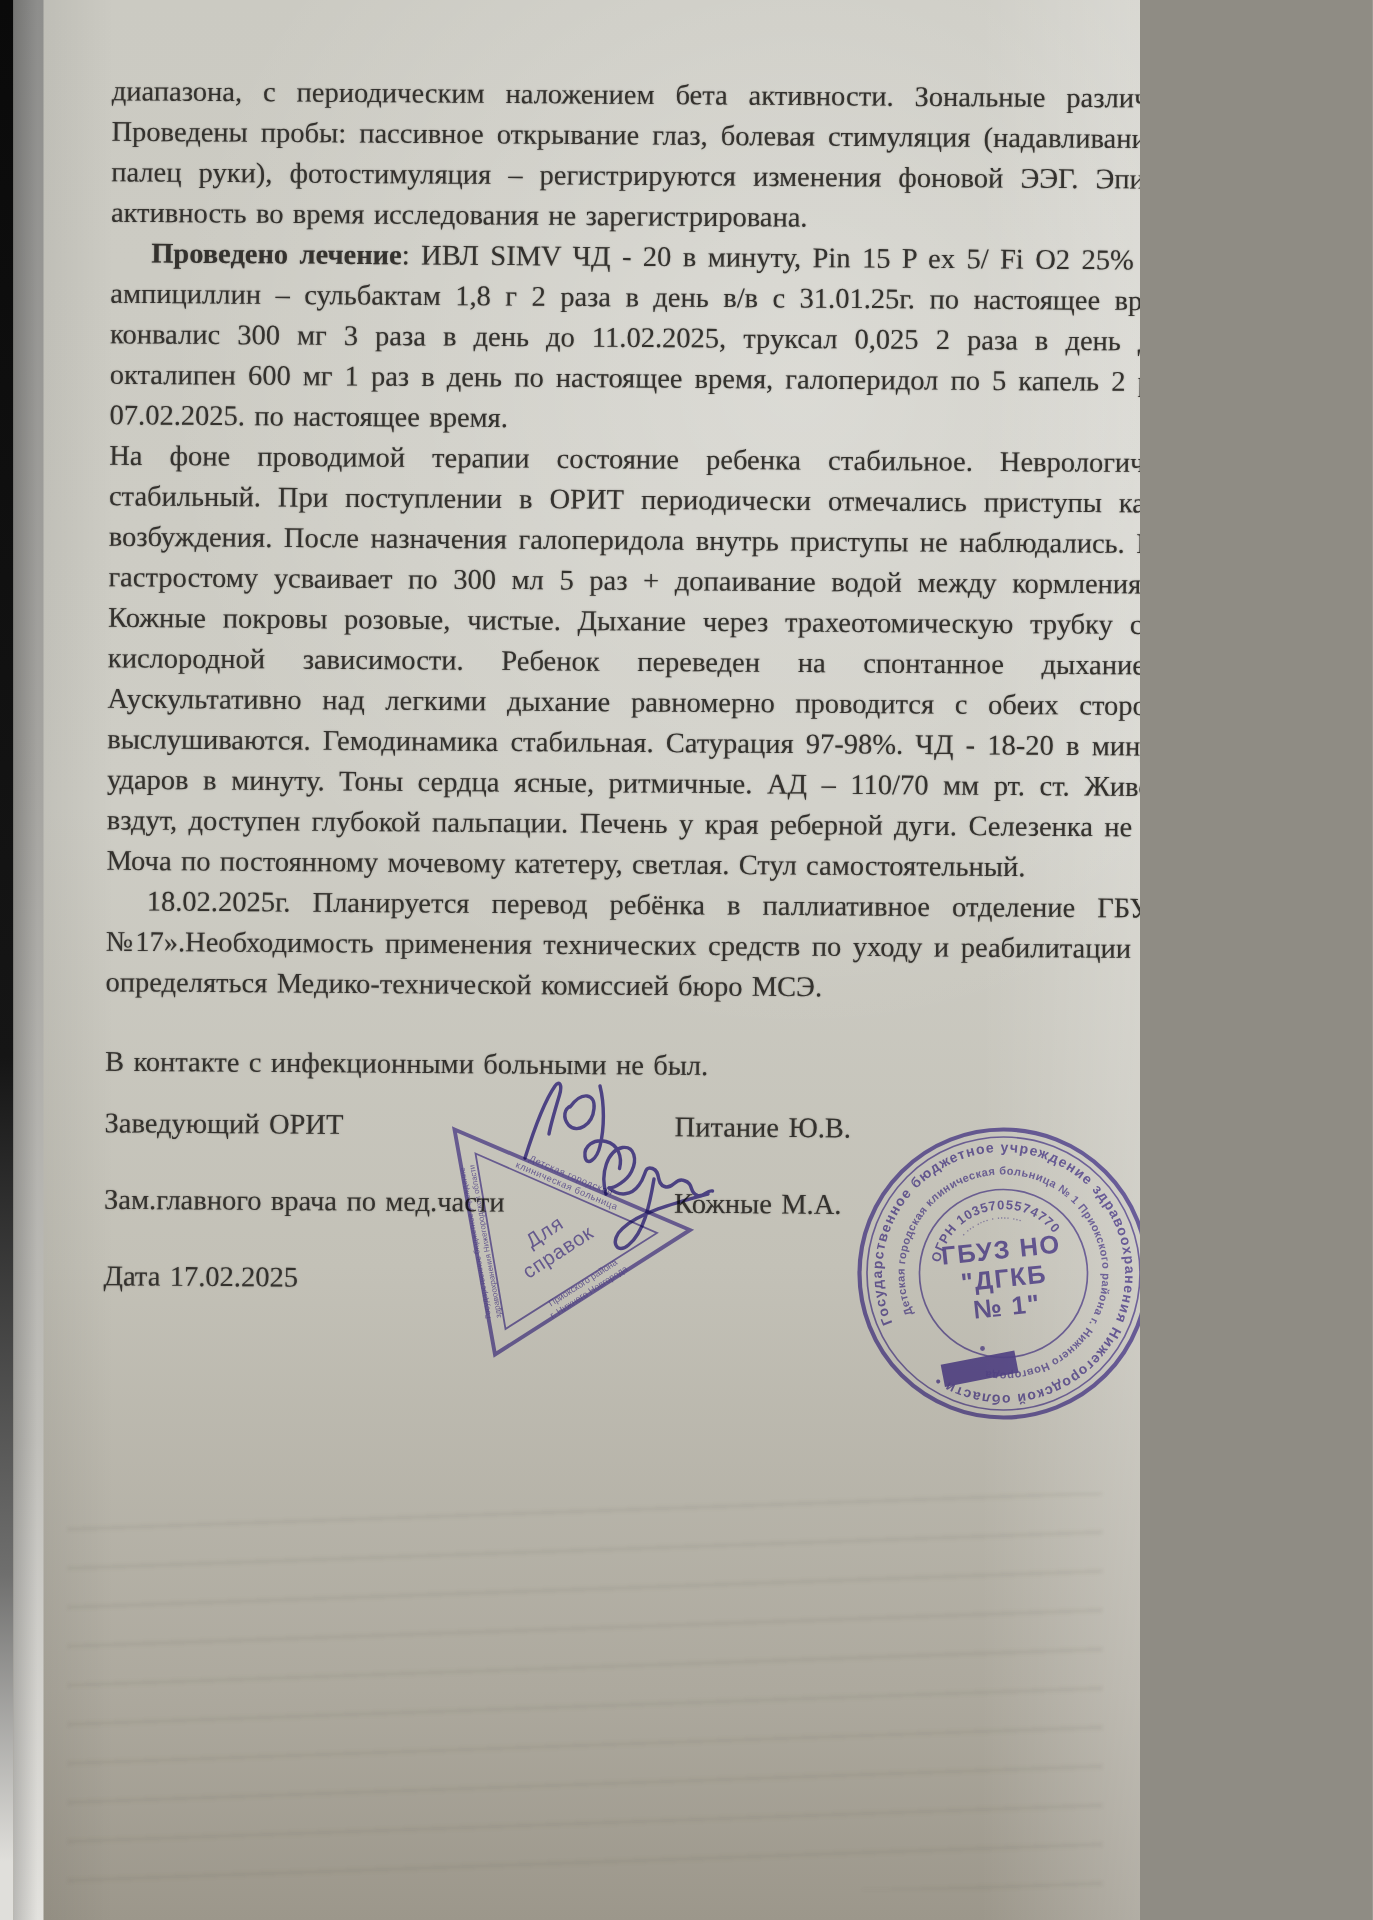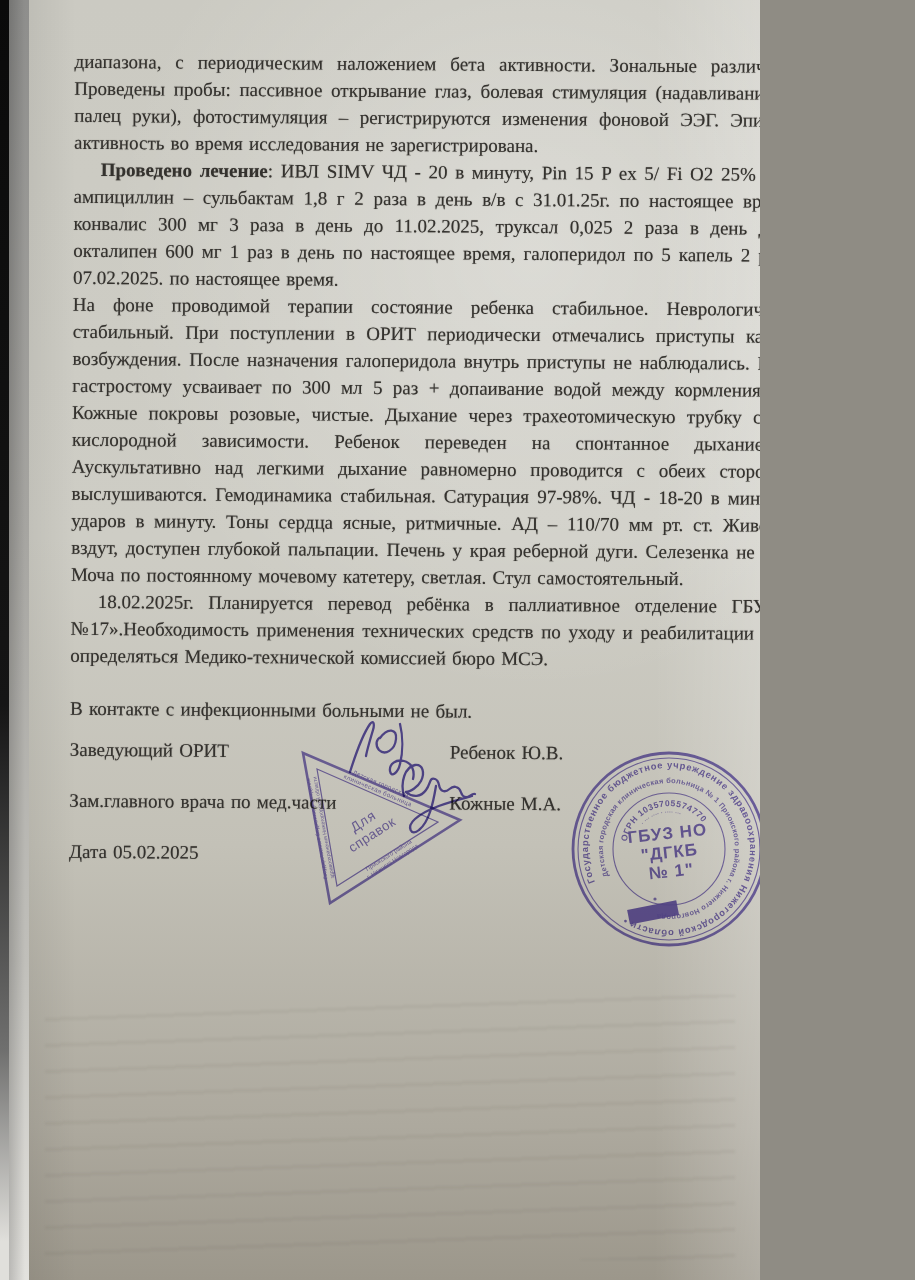--- a/index.html
+++ b/index.html
@@ -45,28 +45,28 @@
       <p>диапазона, с периодическим наложением бета активности. Зональные различия сглажены. Проведены пробы: пассивное открывание глаз, болевая стимуляция (надавливание на большой палец руки), фотостимуляция – регистрируются изменения фоновой ЭЭГ. Эпилептиформная активность во время исследования не зарегистрирована.</p>
       <p class="indent"><b>Проведено лечение</b><span>: ИВЛ SIMV ЧД - 20 в минуту, Pin 15 P ex 5/ Fi O2 25% до 11.02.2025, ампициллин – сульбактам 1,8 г 2 раза в день в/в с 31.01.25г. по настоящее время, внутрь – конвалис 300 мг 3 раза в день до 11.02.2025, труксал 0,025 2 раза в день до 09.02.2025, окталипен 600 мг 1 раз в день по настоящее время, галоперидол по 5 капель 2 раза в сутки с 07.02.2025. по настоящее время.</span></p>
       <p>На фоне проводимой терапии состояние ребенка стабильное. Неврологический статус стабильный. При поступлении в ОРИТ периодически отмечались приступы кататонического возбуждения. После назначения галоперидола внутрь приступы не наблюдались. Питание через гастростому усваивает по 300 мл 5 раз + допаивание водой между кормлениями по 100мл. Кожные покровы розовые, чистые. Дыхание через трахеотомическую трубку свободное, без кислородной зависимости. Ребенок переведен на спонтанное дыхание 11.02.2025. Аускультативно над легкими дыхание равномерно проводится с обеих сторон, хрипы не выслушиваются. Гемодинамика стабильная. Сатурация 97-98%. ЧД - 18-20 в минуту, ЧСС - 90 ударов в минуту. Тоны сердца ясные, ритмичные. АД – 110/70 мм рт. ст. Живот мягкий, не вздут, доступен глубокой пальпации. Печень у края реберной дуги. Селезенка не пальпируется. Моча по постоянному мочевому катетеру, светлая. Стул самостоятельный.</p>
       <p class="indent">18.02.2025г. Планируется перевод ребёнка в паллиативное отделение ГБУЗ НО «ДГБ №17».Необходимость применения технических средств по уходу и реабилитации ребёнка будет определяться Медико-технической комиссией бюро МСЭ.</p>
       <p class="gap">В контакте с инфекционными больными не был.</p>
     </div>
 
     <div class="sig-block">
       <div class="sig-row">
         <span class="sig-label">Заведующий ОРИТ</span>
-        <span class="sig-name">Ребенок Ю.В.</span>
+        <span class="sig-name">Питание Ю.В.</span>
       </div>
       <div class="sig-row">
         <span class="sig-label">Зам.главного врача по мед.части</span>
         <span class="sig-name">Кожные М.А.</span>
       </div>
       <div class="sig-row">
-        <span>Дата  05.02.2025</span>
+        <span>Дата  17.02.2025</span>
       </div>
     </div>
   </div>
 
   <div class="stamp" style="left:268px;top:708px;">
     <svg width="228" height="222" viewBox="0 0 228 222">
       <g fill="none" stroke="#6a58b8" opacity="0.82">
         <path d="M35,45 L192,112 L62,195 Z" stroke-width="2.6"></path>
         <path d="M49,61 L170,114 L69,178 Z" stroke-width="1.2"></path>
       </g>

